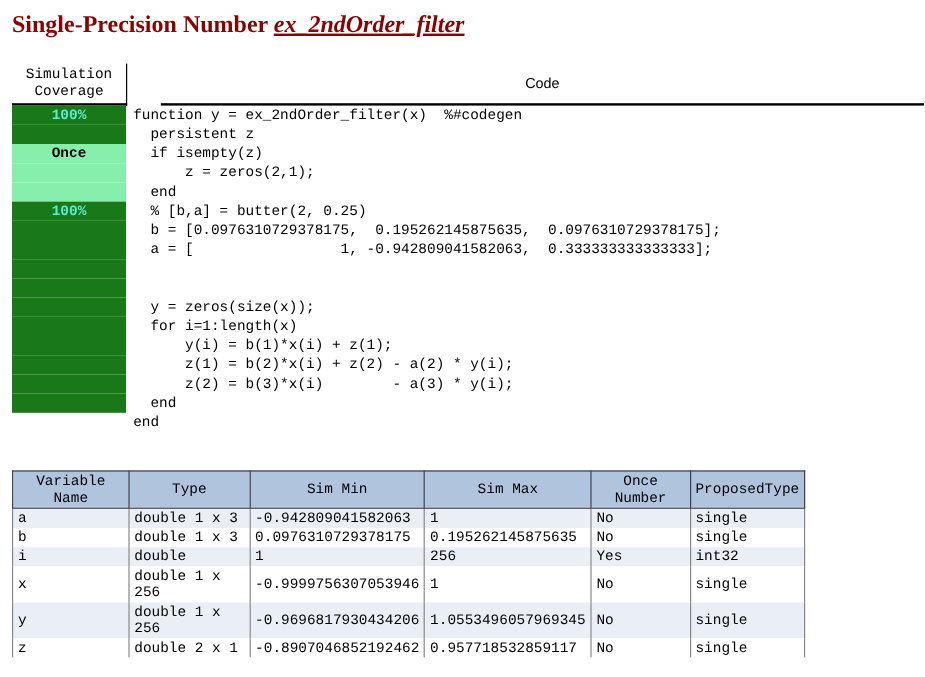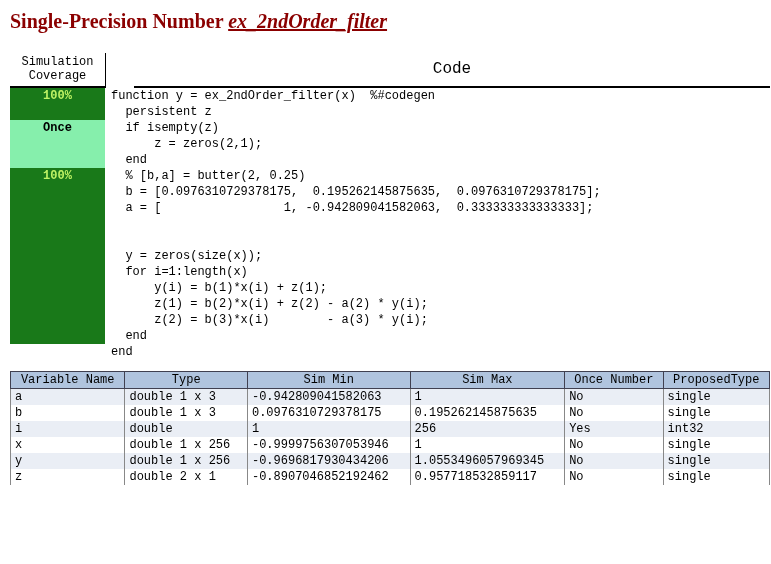--- a/index.html
+++ b/index.html
@@ -25,22 +25,22 @@
     font-size: 12px;
     border-right: 1px solid #000;
     border-bottom: 2px solid #000;
     white-space: pre;
     line-height: 1.2;
     padding: 2px 0;
     text-align: center;
   }
   .code-header {
     flex: 1;
-    font-family: Liberation Mono, monospace;
-    font-size: 16px;
+    font-family: Liberation Sans, sans-serif;
+    font-size: 12px;
     text-align: right;
     border-bottom: 2px solid #000;
     line-height: 1.2;
     display: flex;
     align-items: center;
     justify-content: center;
   }
   .code-body {
     display: flex;
   }
@@ -49,41 +49,41 @@
     font-family: "Courier New", monospace;
     font-size: 12px;
     font-weight: bold;
     color: #000;
   }
   .cov-cell {
     height: 16px;
     line-height: 16px;
     text-align: center;
   }
-  .green { background: #197919; color: #bef264; }
+  .green { background: #197919; color: #5eead4; }
   .peach { background: #86efac; color: #000; }
   .code-lines {
     flex: 1;
     font-family: "Courier New", monospace;
     font-size: 12px;
     white-space: pre;
     line-height: 16px;
     padding-left: 6px;
   }
   .headers-row {
     display: flex;
     width: 760px;
     gap: 28px;
   }
   .var-table {
     border-collapse: collapse;
-    width: 760px;
+    width: 661px;
     font-family: "Courier New", monospace;
     font-size: 12px;
-    margin-top: 11px;
+    margin-top: 32px;
   }
   .var-table th {
     background: #b0c4de;
     border: 1px solid #404050;
     font-weight: normal;
     padding: 1px 4px;
     text-align: center;
   }
   .var-table td {
     border-left: 1px solid #888;

